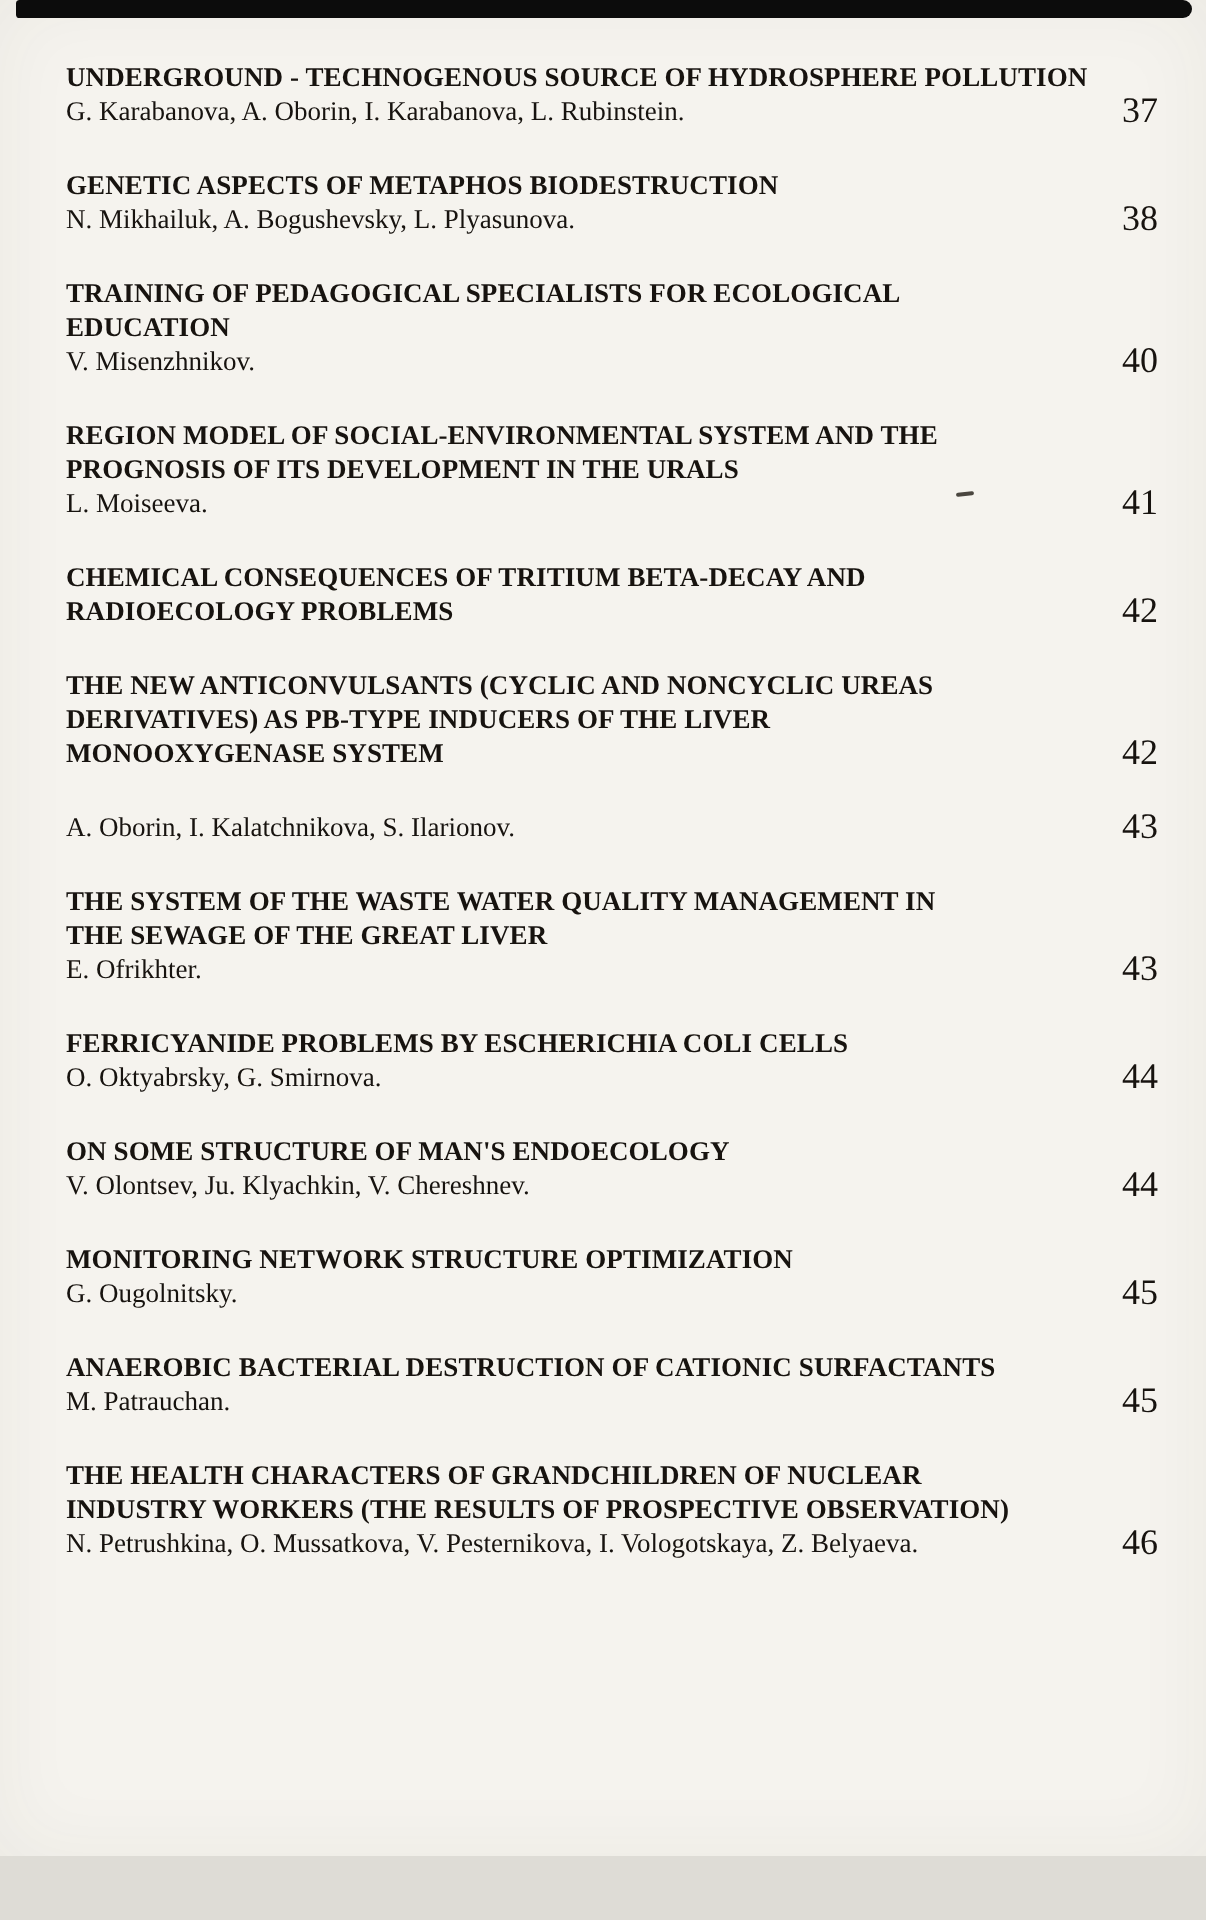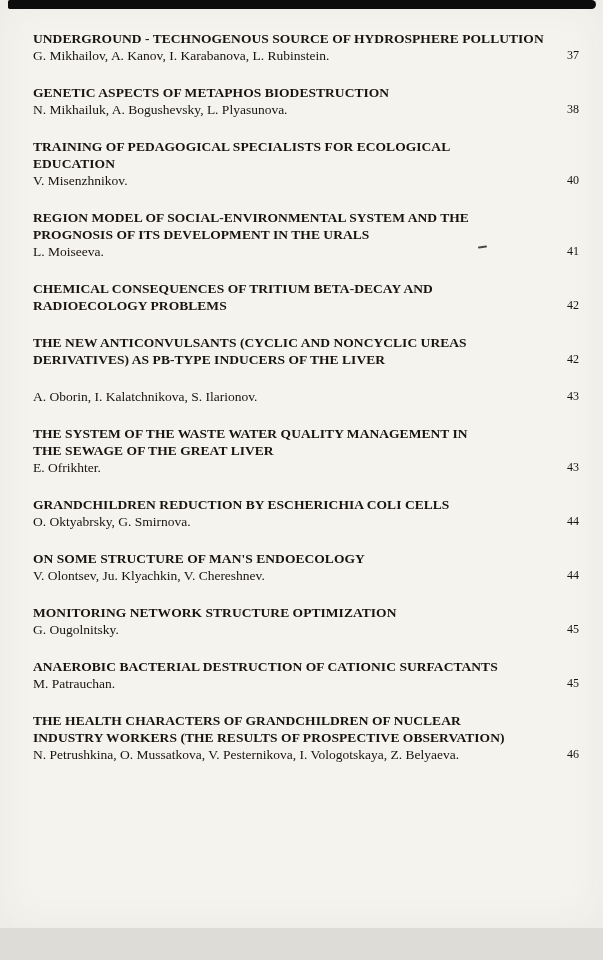--- a/index.html
+++ b/index.html
@@ -48,37 +48,37 @@
   }
   .title div { white-space: nowrap; }
   .authors {
     font-size: 13.5px;
     line-height: 17px;
     white-space: nowrap;
   }
   .pageno {
     position: absolute;
     right: 0; bottom: 0;
-    font-size: 12px;
+    font-size: 18px;
     line-height: 17px;
   }
   
   .entry:nth-child(7) .pageno { bottom: auto; top: 0; }
 </style>
 </head>
 <body>
 
 <div class="page">
   <div class="scan-bar-top"></div>
   <main class="content" id="entries">
   <section class="entry">
     <h2 class="title">
           <div>UNDERGROUND - TECHNOGENOUS SOURCE OF HYDROSPHERE POLLUTION</div>
         </h2>
-    <div class="authors">G. Mikhailov, A. Kanov, I. Karabanova, L. Rubinstein.</div>
+    <div class="authors">G. Karabanova, A. Oborin, I. Karabanova, L. Rubinstein.</div>
     <span class="pageno">37</span>
   </section>
 
   <section class="entry">
     <h2 class="title">
           <div>GENETIC ASPECTS OF METAPHOS BIODESTRUCTION</div>
         </h2>
     <div class="authors">N. Mikhailuk, A. Bogushevsky, L. Plyasunova.</div>
     <span class="pageno">38</span>
   </section>
@@ -107,41 +107,42 @@
           <div>CHEMICAL CONSEQUENCES OF TRITIUM BETA-DECAY AND</div>
           <div>RADIOECOLOGY PROBLEMS</div>
         </h2>
     <span class="pageno">42</span>
   </section>
 
   <section class="entry">
     <h2 class="title">
           <div>THE NEW ANTICONVULSANTS (CYCLIC AND NONCYCLIC UREAS</div>
           <div>DERIVATIVES) AS PB-TYPE INDUCERS OF THE LIVER</div>
+          <div>MONOOXYGENASE SYSTEM</div>
         </h2>
     <span class="pageno">42</span>
   </section>
 
   <section class="entry">
     <div class="authors">A. Oborin, I. Kalatchnikova, S. Ilarionov.</div>
     <span class="pageno">43</span>
   </section>
 
   <section class="entry">
     <h2 class="title">
           <div>THE SYSTEM OF THE WASTE WATER QUALITY MANAGEMENT IN</div>
           <div>THE SEWAGE OF THE GREAT LIVER</div>
         </h2>
     <div class="authors">E. Ofrikhter.</div>
     <span class="pageno">43</span>
   </section>
 
   <section class="entry">
     <h2 class="title">
-          <div>GRANDCHILDREN REDUCTION BY ESCHERICHIA COLI CELLS</div>
+          <div>FERRICYANIDE PROBLEMS BY ESCHERICHIA COLI CELLS</div>
         </h2>
     <div class="authors">O. Oktyabrsky, G. Smirnova.</div>
     <span class="pageno">44</span>
   </section>
 
   <section class="entry">
     <h2 class="title">
           <div>ON SOME STRUCTURE OF MAN'S ENDOECOLOGY</div>
         </h2>
     <div class="authors">V. Olontsev, Ju. Klyachkin, V. Chereshnev.</div>

